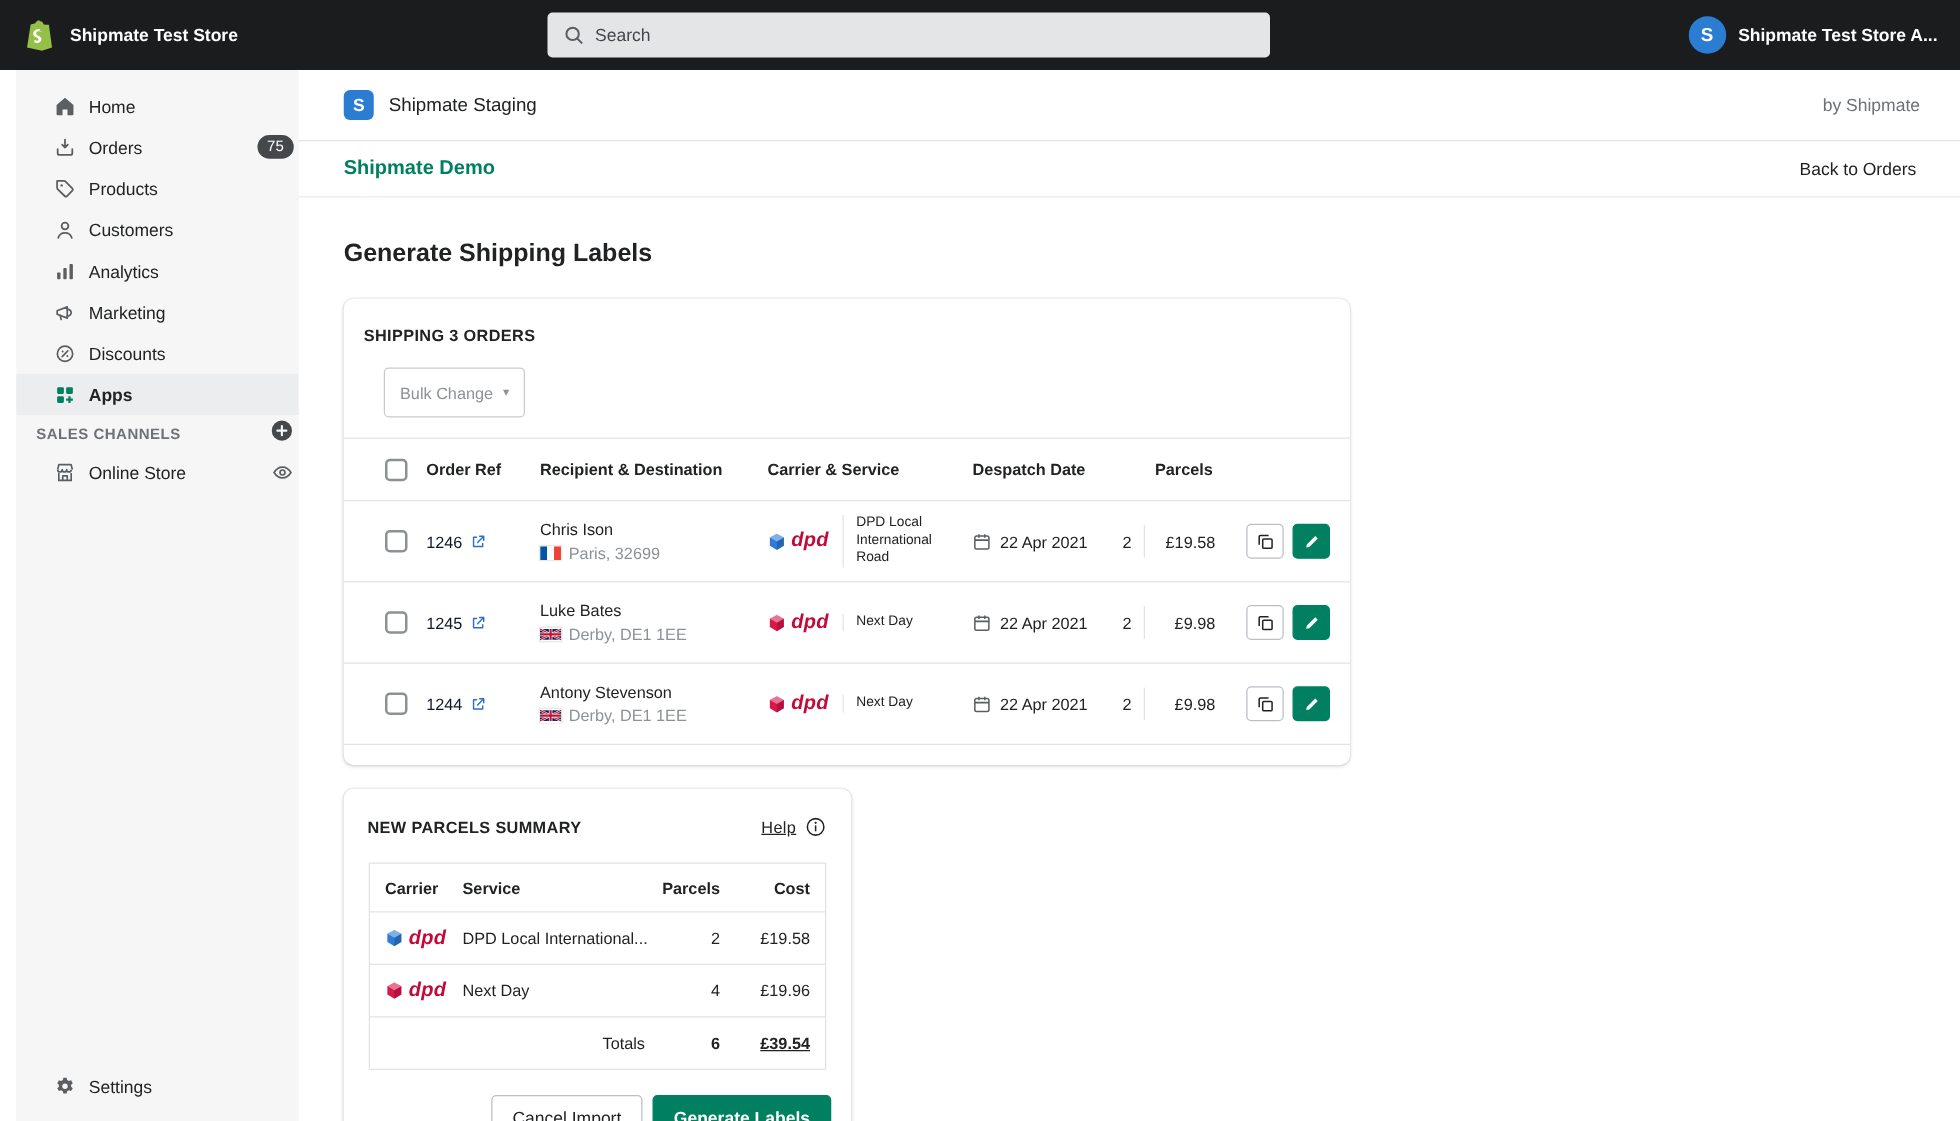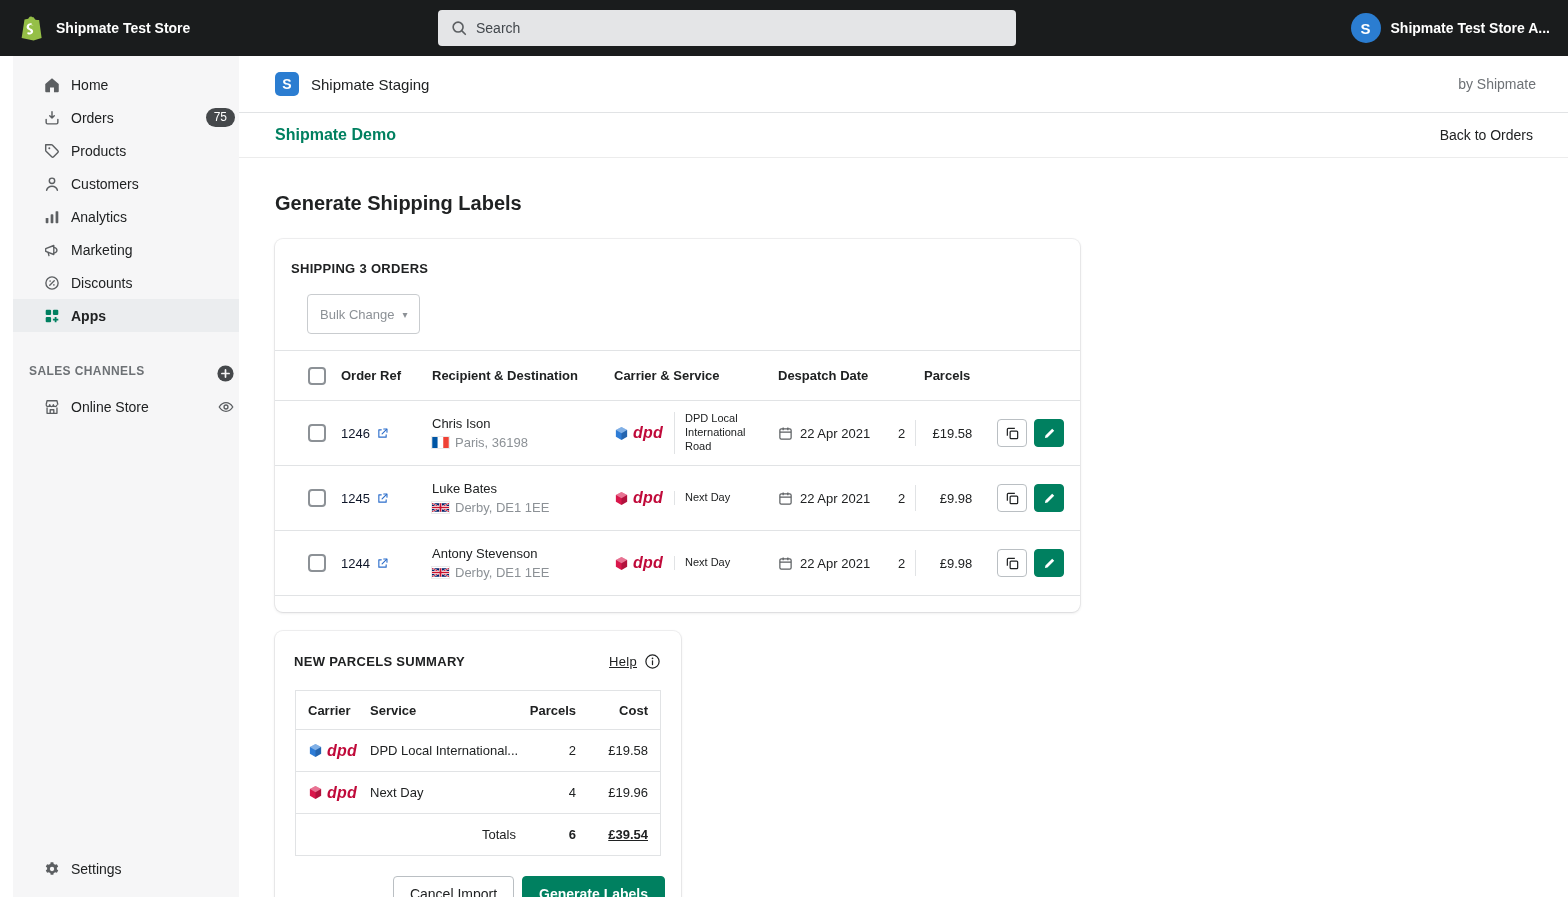--- a/index.html
+++ b/index.html
@@ -47,22 +47,22 @@
   }
   .nav-item .nicon { width:18px; height:18px; color:#5c5f62; flex:0 0 18px; }
   .nav-item.active { background:#ebedef; font-weight:600; }
   .nav-item.active .nicon { color:#008060; }
   .nav-badge {
     margin-left:auto; background:#45484b; color:#fff; font-size:12px; font-weight:500;
     padding:1px 8px 2px; border-radius:10px; line-height:16px;
   }
   .trailing { margin-left:auto; width:18px; height:18px; color:#5c5f62; }
   .section-header {
-    display:flex; align-items:flex-start; justify-content:space-between;
-    margin:32px 16px 7px 16px; font-size:12px; font-weight:600;
+    display:flex; align-items:flex-end; justify-content:space-between;
+    margin:3px 16px 7px 16px; font-size:12px; font-weight:600;
     color:#6d7175; letter-spacing:0.4px;
   }
   .plus-circle { width:19px; height:19px; cursor:pointer; }
   .sidebar-spacer { flex:1; }
   .settings-item { margin-bottom:12px; }
 
   
   .main { position:absolute; top:56px; left:239px; width:1329px; height:841px; background:#fff; }
   .app-header {
     height:57px; border-bottom:1px solid #e1e3e5; background:#fff;
@@ -389,21 +389,21 @@
           <span class="recip-cell">
             <span class="recip-name">Chris Ison</span>
             <span class="recip-dest">
               <span class="flag">
                 <svg width="17" height="11" viewBox="0 0 3 2">
                     <rect width="1" height="2" fill="#0055A4"></rect>
                     <rect x="1" width="1" height="2" fill="#fff"></rect>
                     <rect x="2" width="1" height="2" fill="#EF4135"></rect>
                   </svg>
               </span>
-              <span>Paris, 36198</span>
+              <span>Paris, 32699</span>
             </span>
           </span>
           <span class="carrier-cell">
             <span class="dpd-logo">
               <span class="cube">
                 <svg viewBox="0 0 16 16">
                     <path fill="#2e7cd6" d="M8 1l6 3.2v7.2L8 15l-6-3.6V4.2L8 1z"></path>
                     <path fill="rgba(255,255,255,0.4)" d="M8 1l6 3.2L8 7.6 2 4.2 8 1z"></path>
                     <path fill="rgba(0,0,0,0.18)" d="M8 7.6V15l6-3.6V4.2L8 7.6z"></path>
                   </svg>

